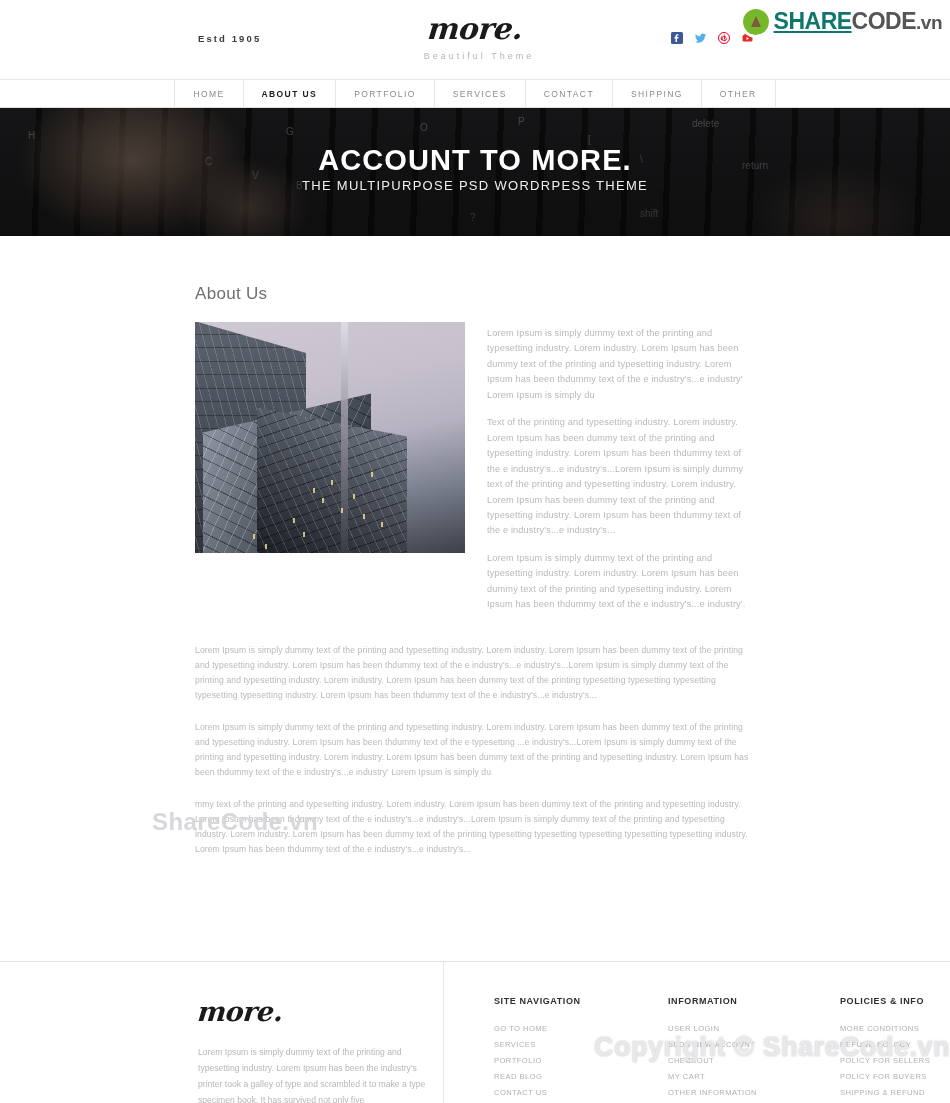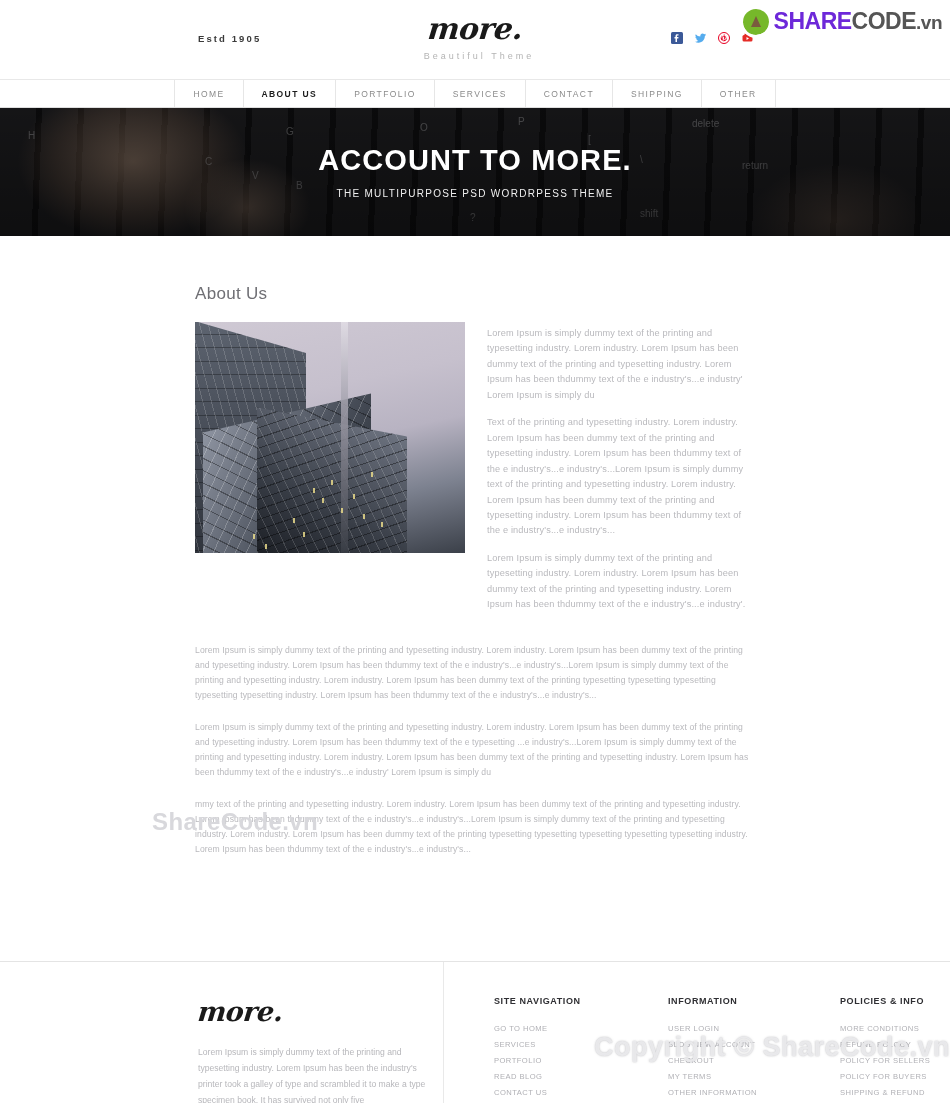--- a/index.html
+++ b/index.html
@@ -85,21 +85,21 @@
     transform: rotate(-45deg);
   }
   .sc-mark i {
     width: 0; height: 0;
     border-left: 5px solid transparent;
     border-right: 5px solid transparent;
     border-bottom: 11px solid #7a5c3e;
     position: relative; z-index: 2;
   }
   .sc-text { font-size: 23px; font-weight: bold; letter-spacing: -0.5px; }
-  .sc-share { color: #6d28d9; }
+  .sc-share { color: #0f766e; text-decoration: underline; }
   .sc-code { color: #555555; }
   .sc-vn { color: #555555; font-size: 19px; }
 
   
   .nav {
     height: 28px;
     display: flex;
     justify-content: center;
     align-items: stretch;
     background: #fff;
@@ -153,22 +153,22 @@
     text-align: center;
     padding-top: 36px;
   }
   .hero-title {
     font-size: 29px;
     font-weight: bold;
     letter-spacing: 1.1px;
     color: #ffffff;
   }
   .hero-sub {
-    margin-top: 11px;
-    font-size: 10px;
+    margin-top: 1px;
+    font-size: 13px;
     letter-spacing: 1.3px;
     color: #efefef;
   }
 
   
   .main { position: relative; padding: 0 0 0 0; }
   .page-title {
     width: 560px; margin: 0 auto;
     padding-top: 48px;
     font-size: 17px;
@@ -475,21 +475,21 @@
       <a>READ BLOG</a>
       <a>CONTACT US</a>
 
     </div>
 
     <div class="f-col col-w2">
       <h4>INFORMATION</h4>
       <a>USER LOGIN</a>
       <a>BLOG NEW ACCOUNT</a>
       <a>CHECKOUT</a>
-      <a>MY TERMS</a>
+      <a>MY CART</a>
       <a>OTHER INFORMATION</a>
     </div>
 
     <div class="f-col col-w3">
       <h4>POLICIES &amp; INFO</h4>
       <a>MORE CONDITIONS</a>
       <a>REFUND POLOCY</a>
       <a>POLICY FOR SELLERS</a>
       <a>POLICY FOR BUYERS</a>
       <a>SHIPPING &amp; REFUND</a>

